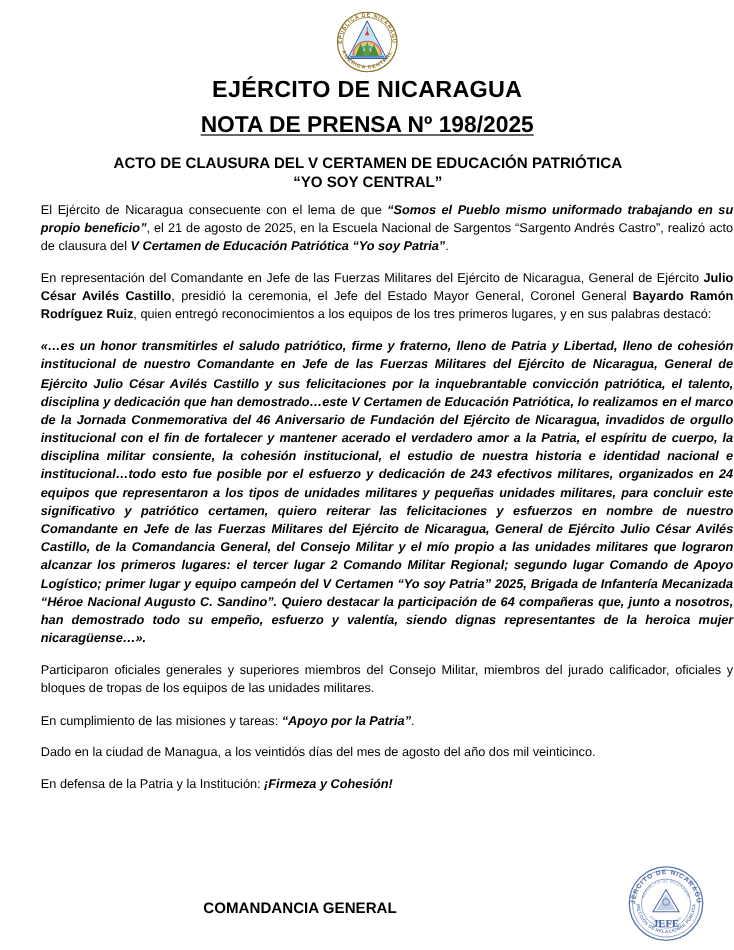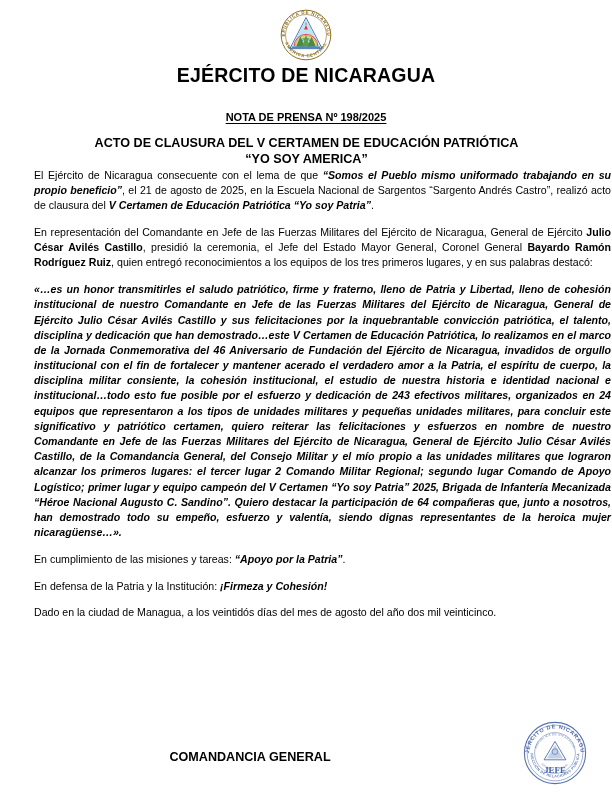--- a/index.html
+++ b/index.html
@@ -49,23 +49,23 @@
     text-align: center;
   }
   .doc-title {
     font-size: 19.5px;
     font-weight: bold;
     letter-spacing: 0.2px;
     line-height: 1.18;
     margin: 0;
   }
   .doc-subtitle {
-    font-size: 11px;
-    font-weight: bold;
-    margin: 24px 0 0 0;
+    font-size: 19px;
+    font-weight: bold;
+    margin: 7px 0 0 0;
     line-height: 1.2;
   }
   .doc-subtitle .ul {
     text-decoration: underline;
     text-underline-offset: 2px;
   }
   .doc-heading {
     font-size: 12.6px;
     font-weight: bold;
     margin: 11px 0 0 1px;
@@ -164,46 +164,47 @@
     </span>
   </div>
 
   <div class="title-block">
     <h1 class="doc-title">EJÉRCITO DE NICARAGUA</h1>
     <div class="doc-subtitle">
       <span class="ul">NOTA DE PRENSA Nº 198/2025</span>
     </div>
     <div class="doc-heading">
       <span>ACTO DE CLAUSURA DEL V CERTAMEN DE EDUCACIÓN PATRIÓTICA</span>
-      <span class="line2">“YO SOY AMERICA”</span>
+      <span class="line2">“YO SOY CENTRAL”</span>
     </div>
   </div>
 
   <div class="body-block">
 
     <p class="para">
       <span>El Ejército de Nicaragua consecuente con el lema de que </span><span class="bi">“Somos el Pueblo mismo uniformado trabajando en su propio beneficio”</span><span>, el 21 de agosto de 2025, en la Escuela Nacional de Sargentos “Sargento Andrés Castro”, realizó acto de clausura del </span><span class="bi">V Certamen de Educación Patriótica “Yo soy Patria”</span><span>.</span>
     </p>
 
     <p class="para">
       <span>En representación del Comandante en Jefe de las Fuerzas Militares del Ejército de Nicaragua, General de Ejército </span><span class="b">Julio César Avilés Castillo</span><span>, presidió la ceremonia, el Jefe del Estado Mayor General, Coronel General </span><span class="b">Bayardo Ramón Rodríguez Ruiz</span><span>, quien entregó reconocimientos a los equipos de los tres primeros lugares, y en sus palabras destacó:</span>
     </p>
 
     <p class="para quote">«…es un honor transmitirles el saludo patriótico, firme y fraterno, lleno de Patria y Libertad, lleno de cohesión institucional de nuestro Comandante en Jefe de las Fuerzas Militares del Ejército de Nicaragua, General de Ejército Julio César Avilés Castillo y sus felicitaciones por la inquebrantable convicción patriótica, el talento, disciplina y dedicación que han demostrado…este V Certamen de Educación Patriótica, lo realizamos en el marco de la Jornada Conmemorativa del 46 Aniversario de Fundación del Ejército de Nicaragua, invadidos de orgullo institucional con el fin de fortalecer y mantener acerado el verdadero amor a la Patria, el espíritu de cuerpo, la disciplina militar consiente, la cohesión institucional, el estudio de nuestra historia e identidad nacional e institucional…todo esto fue posible por el esfuerzo y dedicación de 243 efectivos militares, organizados en 24 equipos que representaron a los tipos de unidades militares y pequeñas unidades militares, para concluir este significativo y patriótico certamen, quiero reiterar las felicitaciones y esfuerzos en nombre de nuestro Comandante en Jefe de las Fuerzas Militares del Ejército de Nicaragua, General de Ejército Julio César Avilés Castillo, de la Comandancia General, del Consejo Militar y el mío propio a las unidades militares que lograron alcanzar los primeros lugares: el tercer lugar 2 Comando Militar Regional; segundo lugar Comando de Apoyo Logístico; primer lugar y equipo campeón del V Certamen “Yo soy Patria” 2025, Brigada de Infantería Mecanizada “Héroe Nacional Augusto C. Sandino”. Quiero destacar la participación de 64 compañeras que, junto a nosotros, han demostrado todo su empeño, esfuerzo y valentía, siendo dignas representantes de la heroica mujer nicaragüense…».</p>
 
+    <p class="para">Participaron oficiales generales y superiores miembros del Consejo Militar, miembros del jurado calificador, oficiales y bloques de tropas de los equipos de las unidades militares.</p>
 
     <p class="para">
       <span>En cumplimiento de las misiones y tareas: </span><span class="bi">“Apoyo por la Patria”</span><span>.</span>
     </p>
 
+    <p class="para">Dado en la ciudad de Managua, a los veintidós días del mes de agosto del año dos mil veinticinco.</p>
+
     <p class="para">
       <span>En defensa de la Patria y la Institución: </span><span class="bi">¡Firmeza y Cohesión!</span>
     </p>
-
-    <p class="para">Dado en la ciudad de Managua, a los veintidós días del mes de agosto del año dos mil veinticinco.</p>
 
   </div>
 
   <div class="footer-block">
     <div class="footer-line">COMANDANCIA GENERAL</div>
   </div>
 
   <div class="seal">
     <svg viewBox="0 0 100 100" width="68" height="68" aria-hidden="true">
       <defs>

